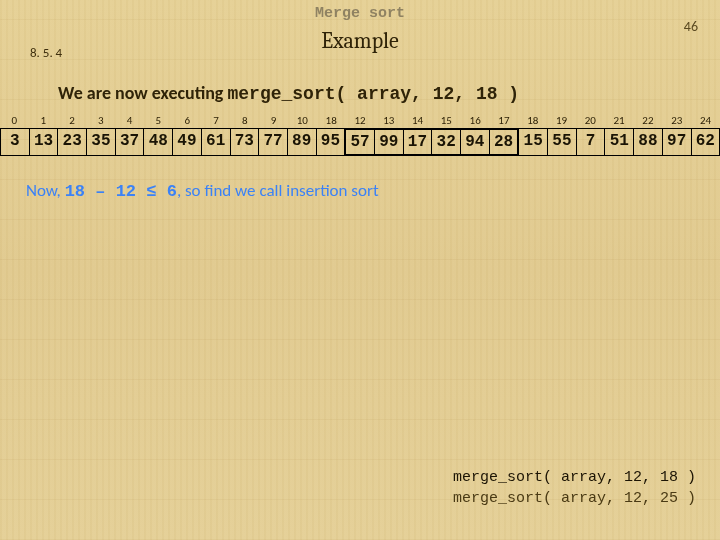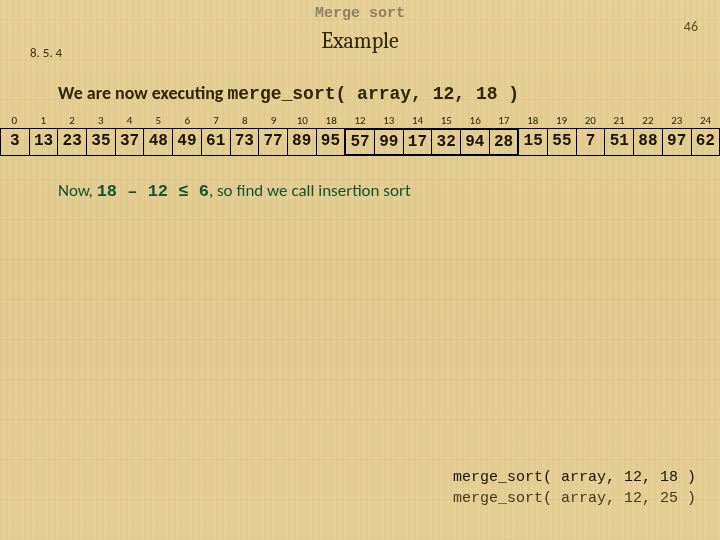--- a/index.html
+++ b/index.html
@@ -103,24 +103,24 @@
     border-right: 1px solid #000;
   }
   .val-cell.hl {
     border-top: 2px solid #000;
     border-bottom: 2px solid #000;
   }
   .val-cell.hl-start { border-left: 2px solid #000; }
   .val-cell.hl-end-next { border-left: 2px solid #000; }
   .after-text {
     margin-top: 24px;
-    margin-left: 58px;
+    margin-left: 26px;
     font-size: 17px;
     font-family: Calibri, Arial, sans-serif;
-    color: #14532d;
+    color: #3b82f6;
   }
   .call-stack {
     position: absolute;
     right: 24px;
     bottom: 30px;
     font-family: "Courier New", Courier, monospace;
     font-size: 15px;
     color: #4a3a14;
     text-align: left;
     line-height: 1.45;

